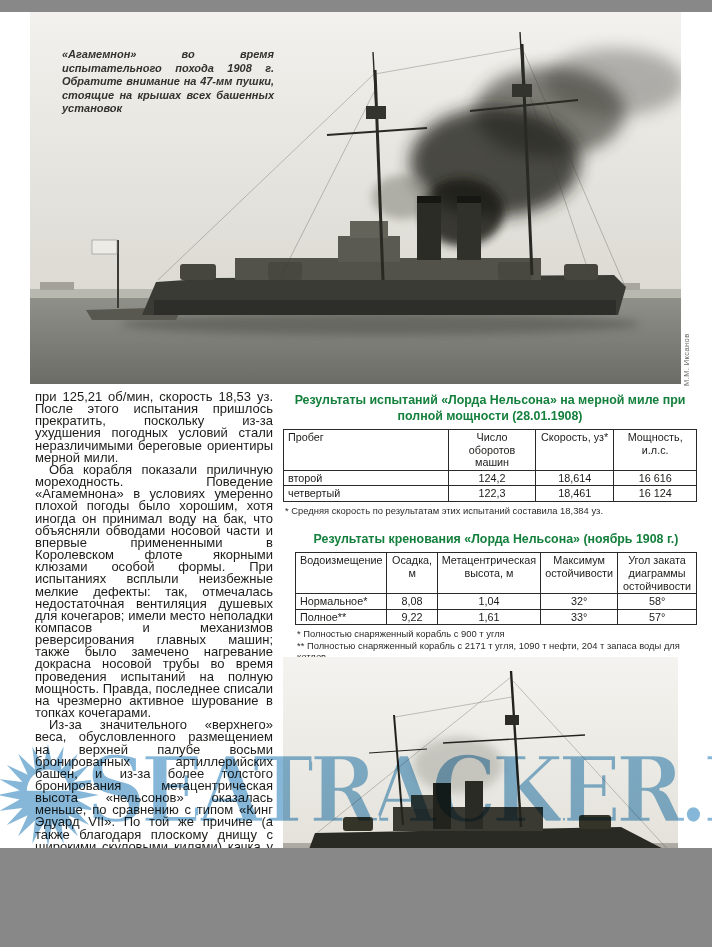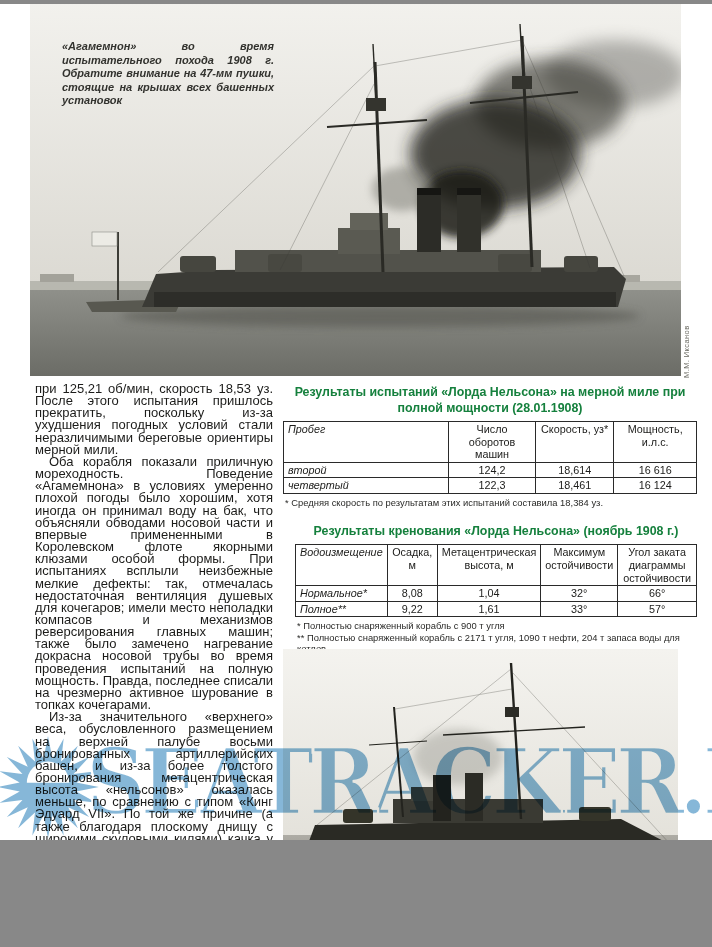--- a/index.html
+++ b/index.html
@@ -1,19 +1,19 @@
 <!DOCTYPE html>
 <html><head>
 <meta charset="utf-8">
 <style>
   html,body { margin:0; padding:0; background:#888; }
   .page {
     position:relative; width:712px; height:836px; background:#ffffff;
     overflow:hidden; font-family:"Liberation Sans",sans-serif; color:#1c1c1a;
-    margin:4px auto;
+    margin:12px auto;
   }
   
   .photo-top { position:absolute; left:30px; top:0; width:651px; height:372px; }
   .photo-top svg, .photo-bottom svg { display:block; width:100%; height:100%; }
   .photo-top-caption {
     position:absolute; left:32px; top:36px; width:212px;
     font-weight:bold; font-style:italic; font-size:11px; line-height:13.6px;
     color:#32322e; text-align:justify;
   }
   .photo-bottom { position:absolute; left:283px; top:645px; width:395px; height:248px; }
@@ -39,21 +39,21 @@
 
   
   .col-right { position:absolute; left:283px; top:381px; width:414px; }
   .tbl-title {
     text-align:center; font-weight:bold; font-size:12.4px; line-height:15.5px;
     margin:0 0 5px 0; color:#15803d;
   }
   table.data { border-collapse:collapse; width:100%; font-size:10.8px; color:#1c1c1a; }
   table.data th, table.data td { border:1px solid #2a2a2a; padding:1px 4px; line-height:12.6px; }
   table.data th { font-weight:normal; text-align:center; vertical-align:top; }
-  table.data th.first, table.data td.first { text-align:left;font-style:italic; }
+  table.data th.first, table.data td.first { text-align:left; }
   table.data td { text-align:center; }
   .fnote { font-size:9.4px; line-height:11px; margin:3px 0 0 2px; color:#2a2a28; }
   .tbl2-block { margin-top:16px;padding-left:12px; }
 
   
   .footer {
     position:absolute; left:283px; top:909px; width:340px; text-align:center;
     font-family:"DejaVu Sans Mono",monospace; font-weight:bold;
     font-size:12.5px; letter-spacing:1px; color:#a21caf;
   }
@@ -216,21 +216,21 @@
             <th>Максимум остойчивости</th>
             <th>Угол заката диаграммы остойчивости</th>
           </tr>
         </thead>
         <tbody>
           <tr>
             <td class="first">Нормальное*</td>
             <td>8,08</td>
             <td>1,04</td>
             <td>32°</td>
-            <td>66°</td>
+            <td>58°</td>
           </tr>
           <tr>
             <td class="first">Полное**</td>
             <td>9,22</td>
             <td>1,61</td>
             <td>33°</td>
             <td>57°</td>
           </tr>
         </tbody>
       </table>

